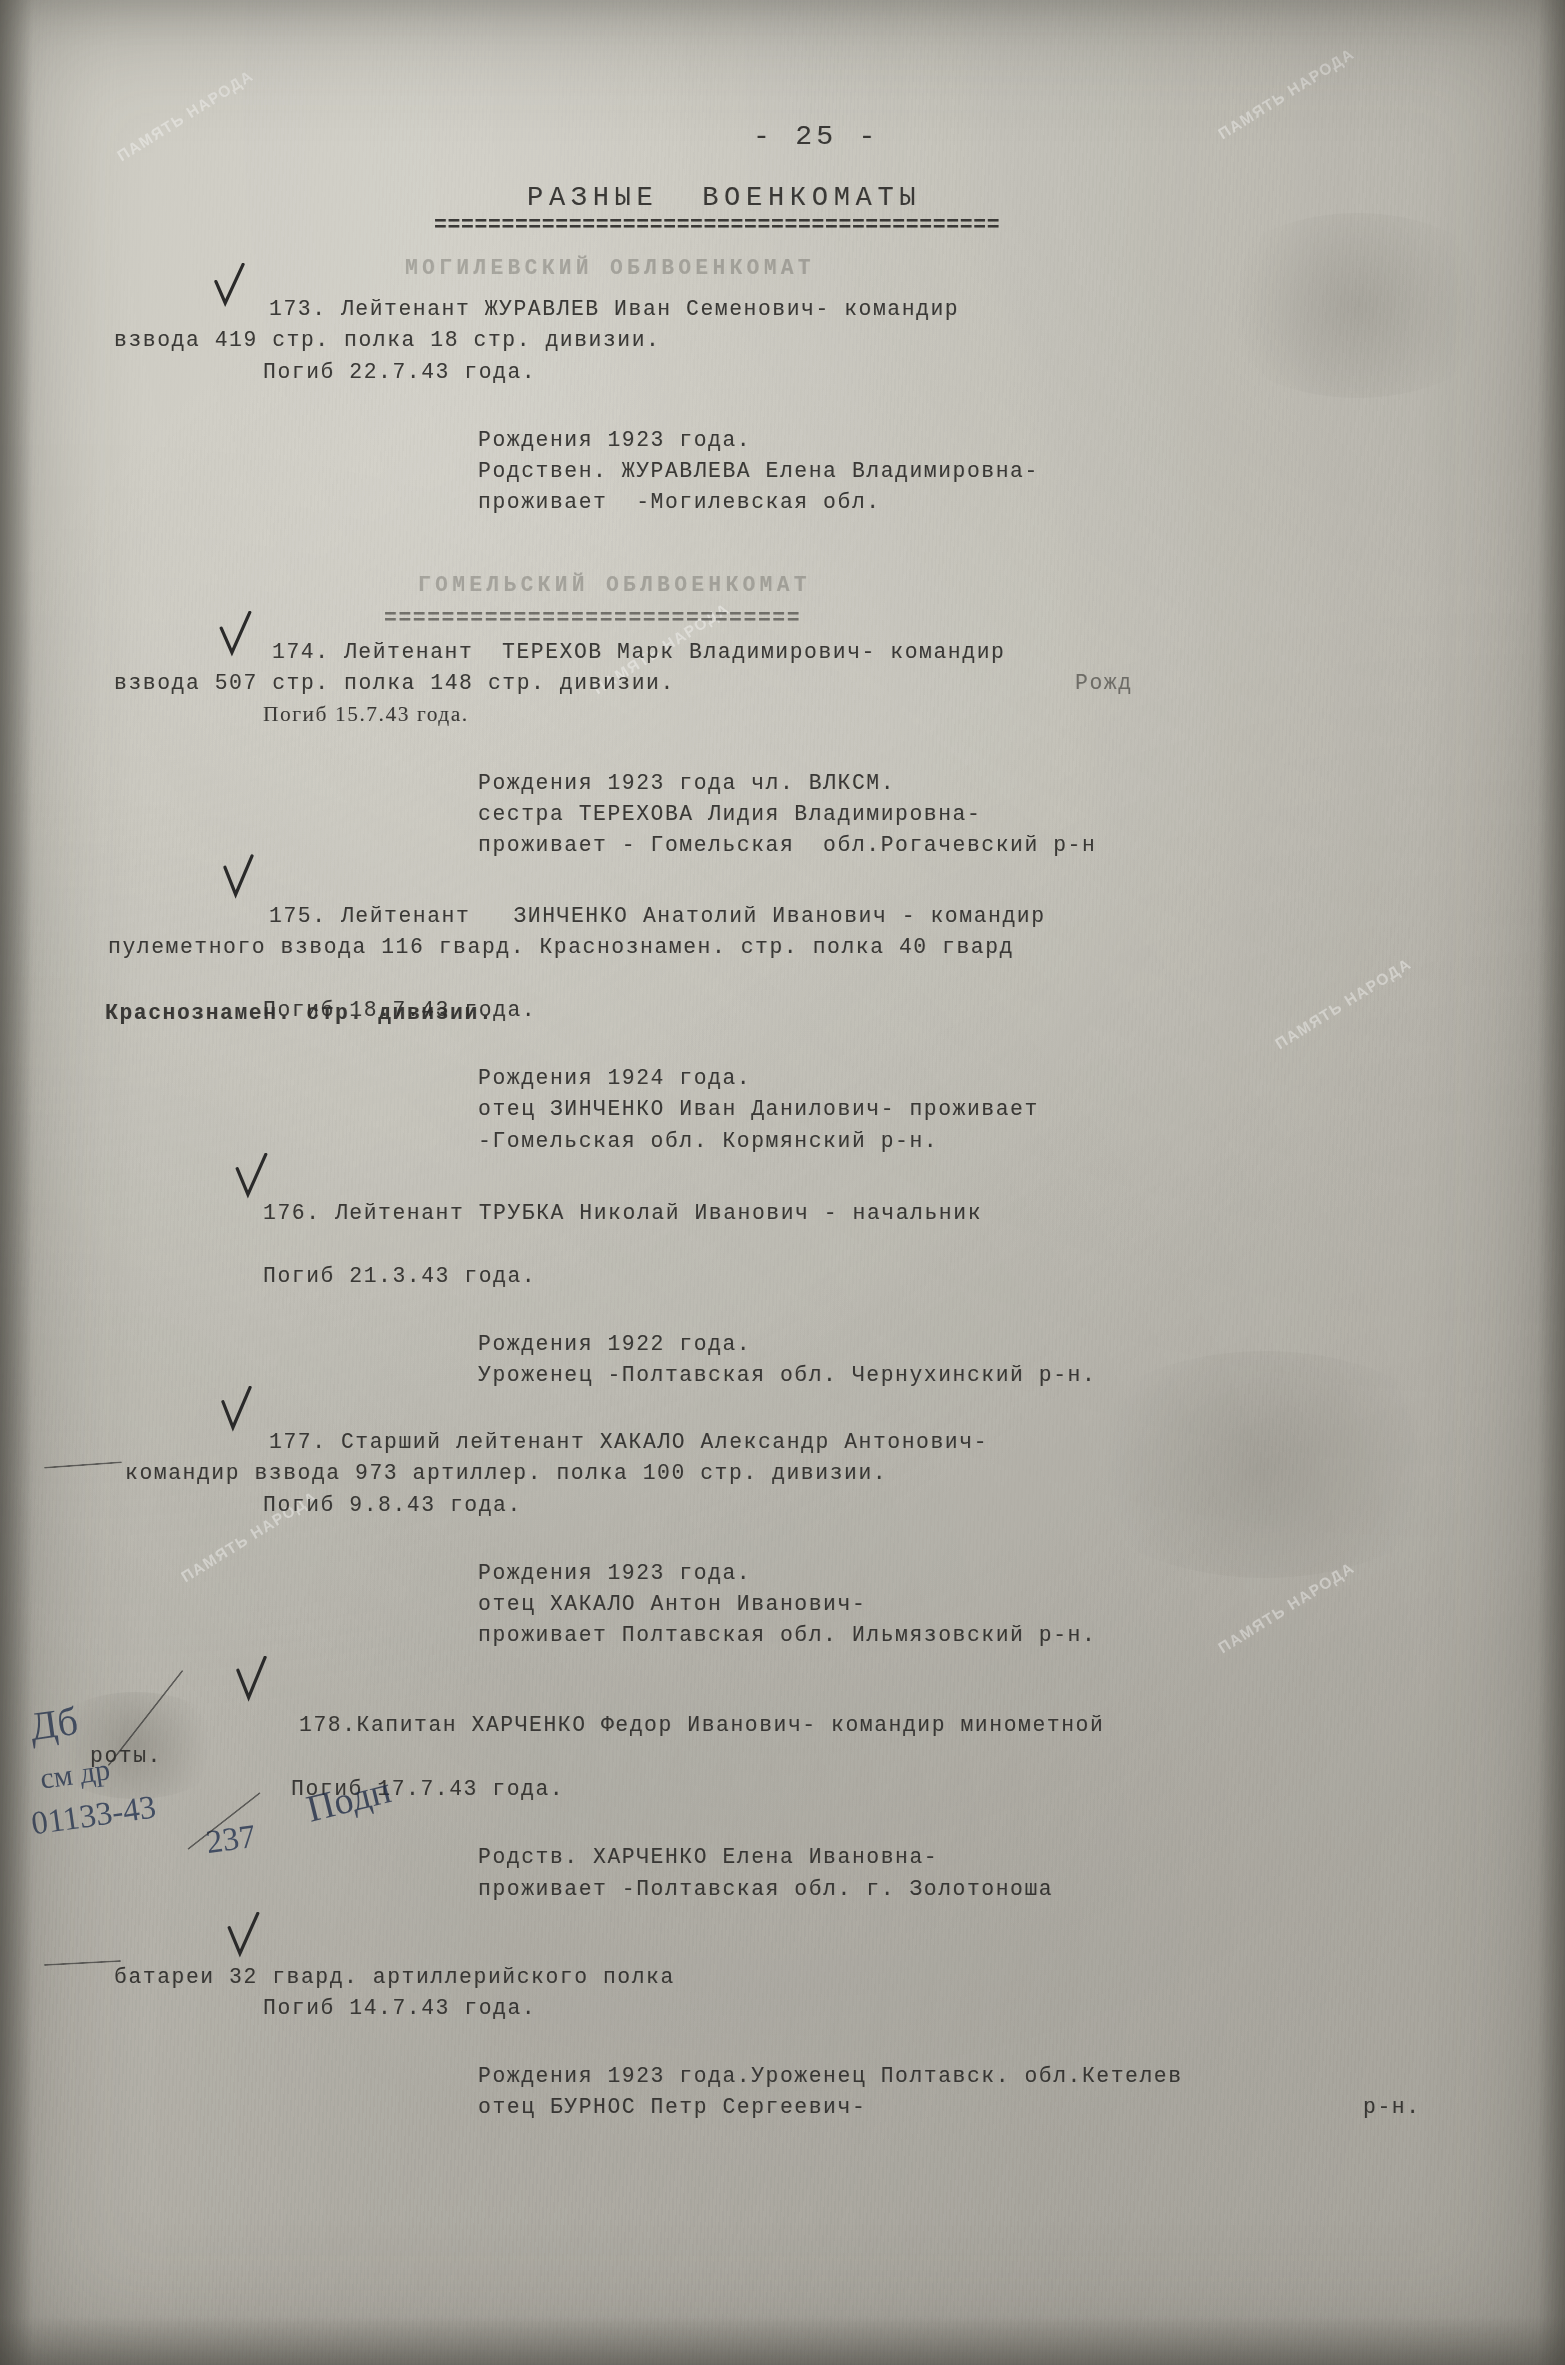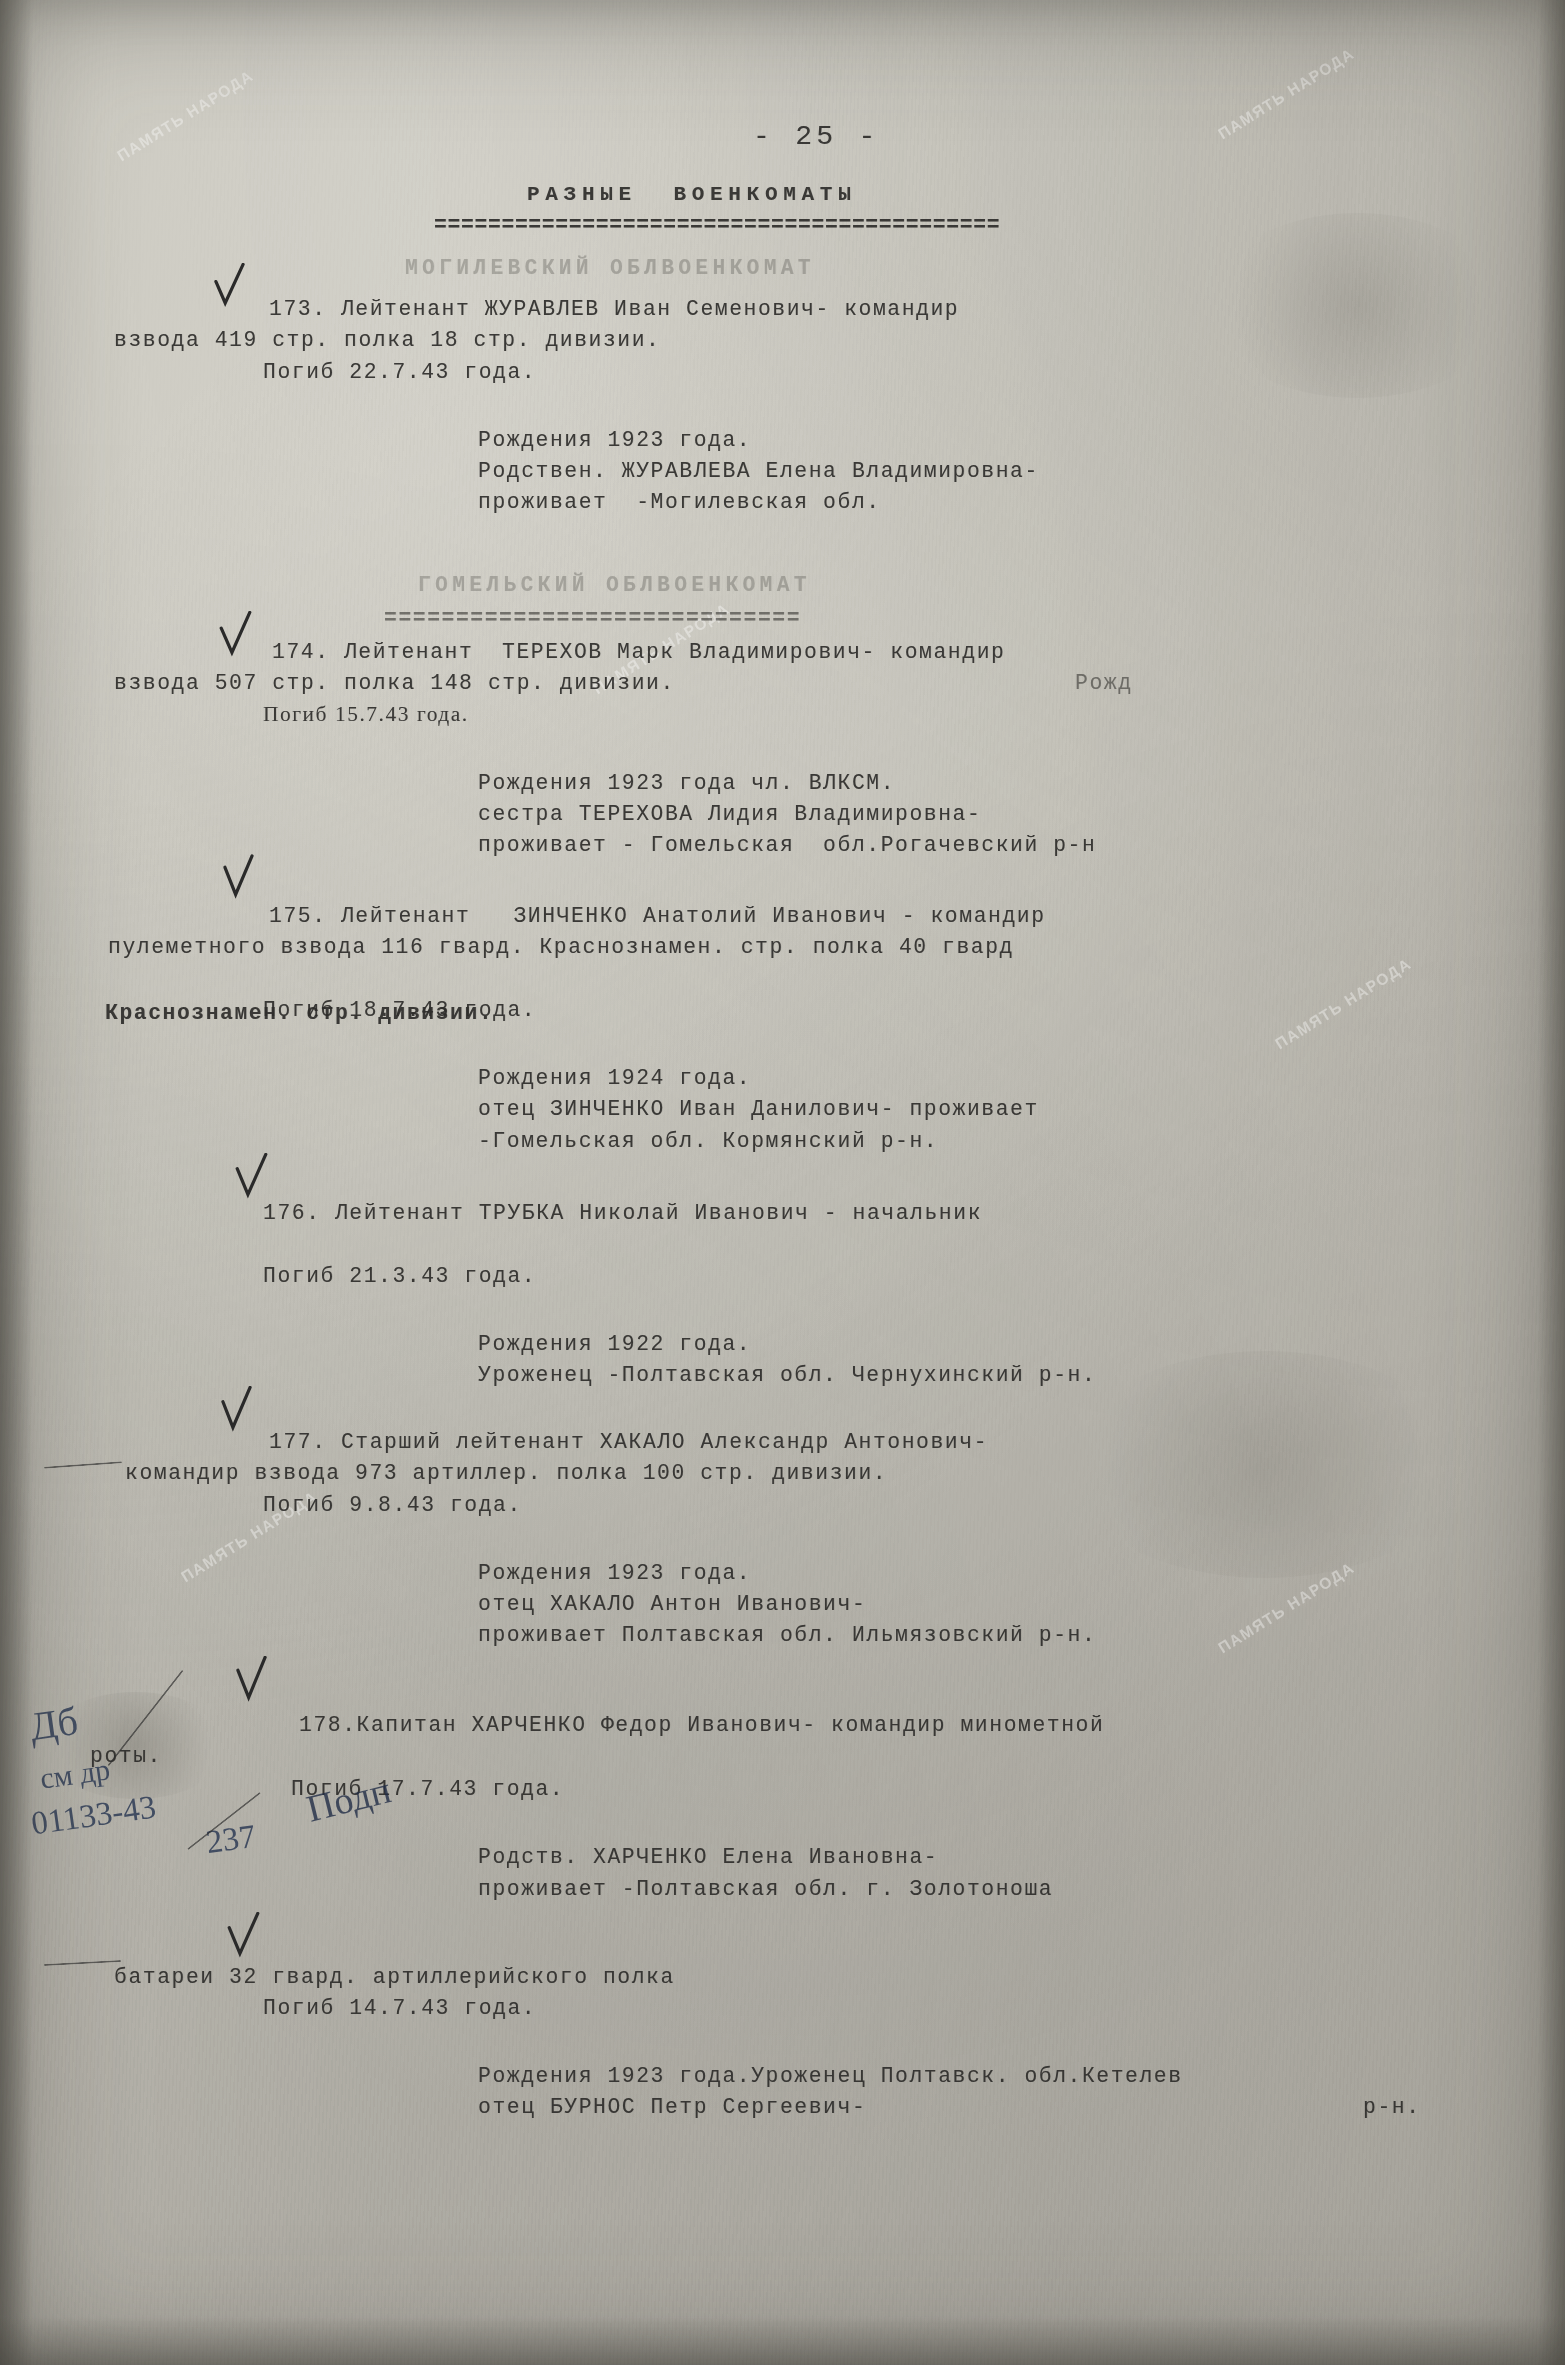--- a/index.html
+++ b/index.html
@@ -67,23 +67,23 @@
   }
   .tw.faint { opacity: .62; color: #3a3935; }
   .tw.vfaint { opacity: .30; color: #45443f; }
   .tw.bold { font-weight: bold; }
 
   .pagenum {
     font-size: 28px;
     letter-spacing: 4.3px;
   }
   .doc-title {
-    font-size: 21px;
+    font-size: 27px;
     letter-spacing: 5.7px;
-    font-weight: bold;
+    font-weight: normal;
   }
   .rule {
     font-size: 21.3px;
     letter-spacing: 0.7px;
     font-weight: bold;
   }
 
   
   .check {
     position: absolute;

